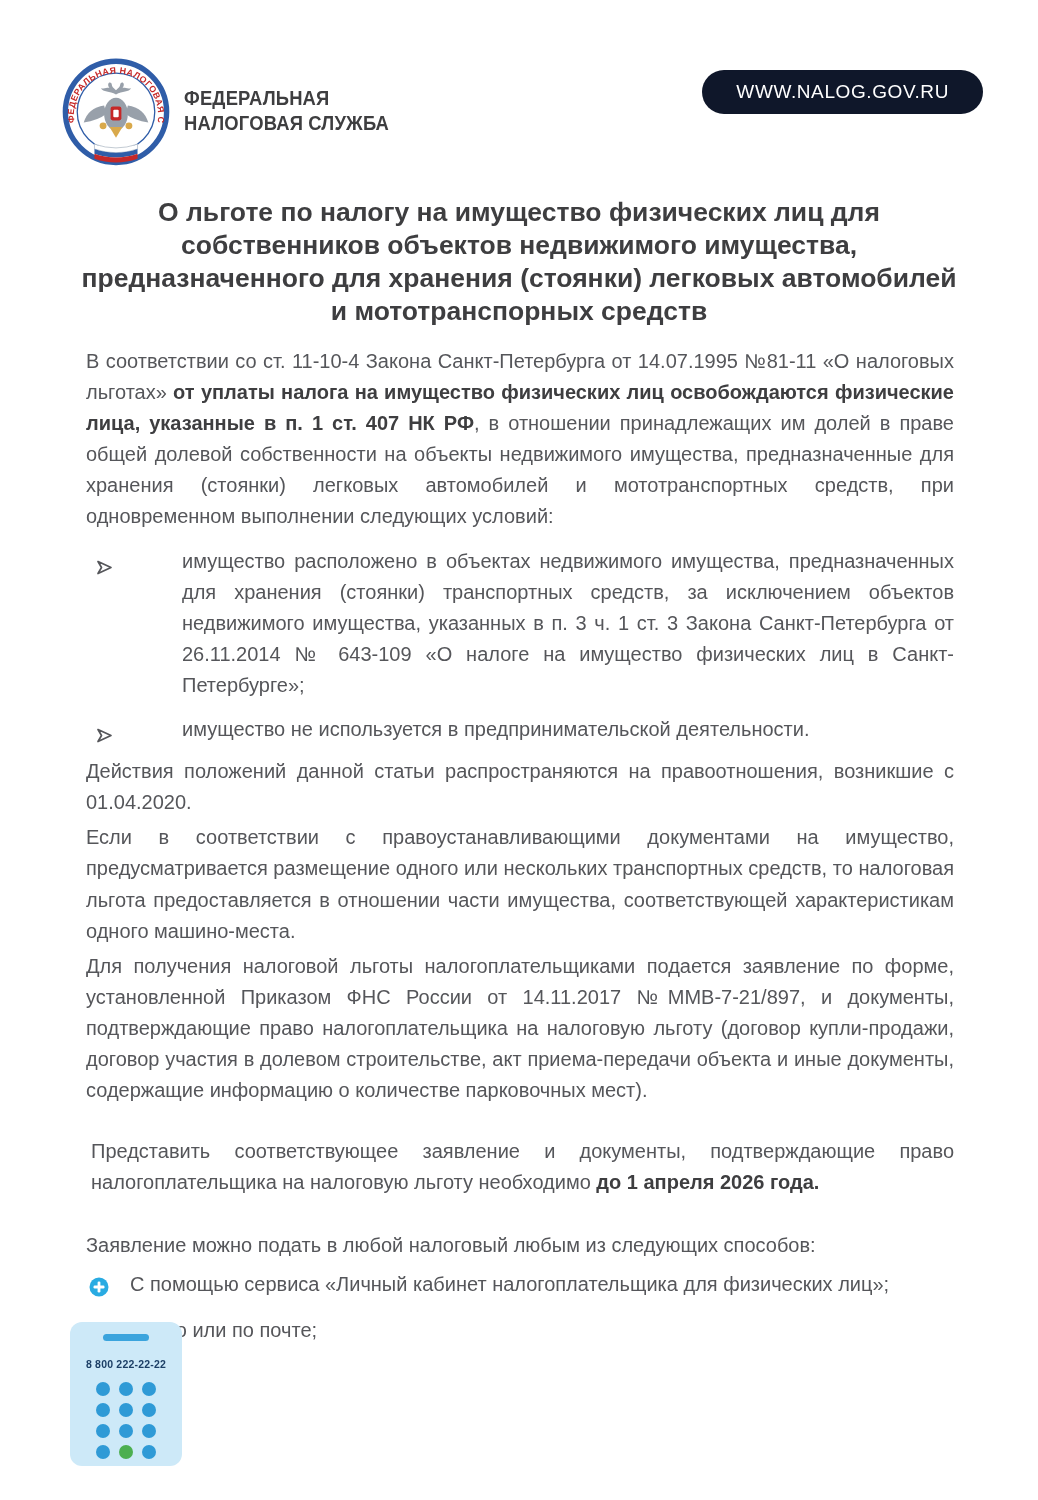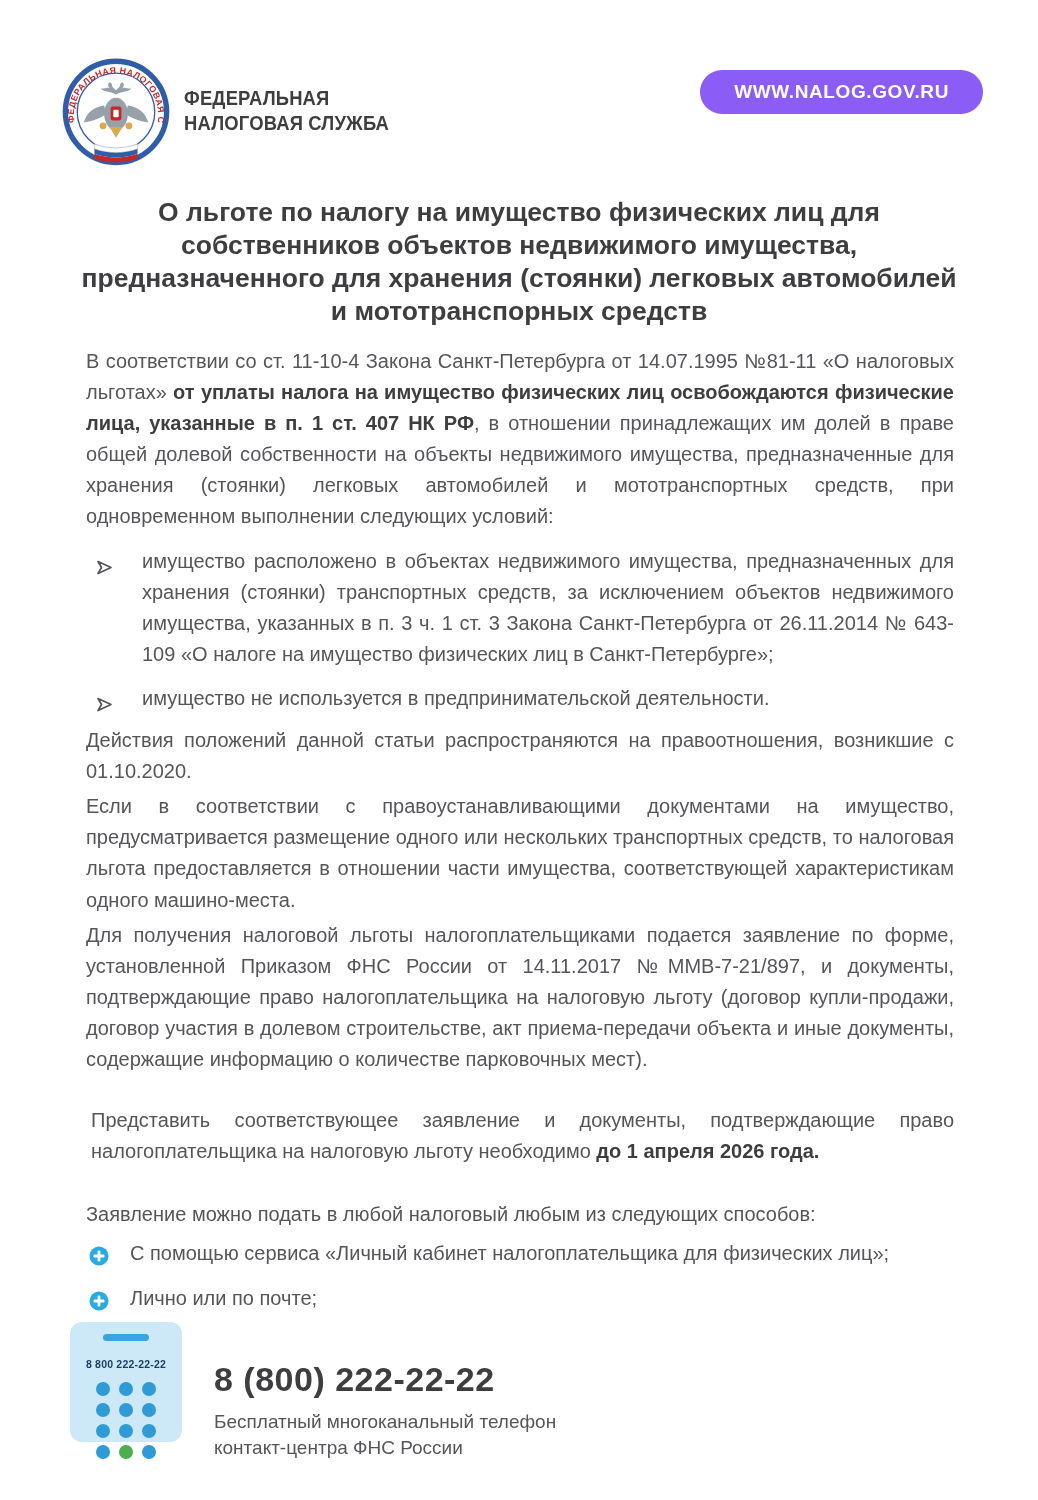--- a/index.html
+++ b/index.html
@@ -28,23 +28,23 @@
     line-height: 1.25;
     letter-spacing: 0.2px;
     color: #3e3e40;
     transform: scaleX(0.92);
     transform-origin: left top;
     white-space: nowrap;
   }
   .spacer { flex: 1 1 auto; }
   .site-badge {
     margin-top: 12px;
-    background: #8b5cf6;
+    background: #0f172a;
     color: #ffffff;
-    font-weight: bold;
+    font-weight: normal;
     font-size: 19px;
     letter-spacing: 0.6px;
     padding: 11px 34px;
     border-radius: 22px;
     white-space: nowrap;
   }
   
   .doc-title {
     margin-top: 26px;
     text-align: center;
@@ -59,20 +59,21 @@
     padding: 14px 84px 0 86px;
     font-size: 20px;
     line-height: 1.555;
   }
   .content p { text-align: justify; margin-top: 4px; }
   .content b, .doc-title, .deadline b { color: #3e3e40; }
   .cond-list { margin: 6px 0 2px 10px; }
   .cond-item {
     display: flex;
     margin-top: 13px;
+    gap: 40px;
   }
   .cond-item .arrow {
     flex: 0 0 46px;
     padding-top: 7px;
   }
   .cond-item .cond-text { flex: 1 1 auto; text-align: justify; }
   .deadline { margin-top: 30px !important; padding-left: 5px; }
   .submit-intro { margin-top: 32px !important; text-align: left !important; }
   .method-list { margin-top: 8px; }
   .method-item {
@@ -87,21 +88,21 @@
   
   .footer {
     position: absolute;
     left: 70px;
     top: 1322px;
     display: flex;
     align-items: flex-start;
   }
   .phone-icon {
     width: 112px;
-    height: 120px;
+    height: 144px;
     background: #cde9f8;
     border-radius: 12px;
     position: relative;
     flex: 0 0 auto;
     text-decoration: underline;
   }
   .phone-speaker {
     position: absolute;
     left: 33px; top: 12px;
     width: 46px; height: 7px;
@@ -210,21 +211,21 @@
         <span class="cond-text">имущество расположено в объектах недвижимого имущества, предназначенных для хранения (стоянки) транспортных средств, за исключением объектов недвижимого имущества, указанных в п. 3 ч. 1 ст. 3 Закона Санкт-Петербурга от 26.11.2014 № 643-109 «О налоге на имущество физических лиц в Санкт-Петербурге»;</span>
       </div>
       <div class="cond-item">
         <span class="arrow"><svg width="17" height="15" viewBox="0 0 17 15">
               <path d="M2 1.5 L15 7.5 L2 13.5 L5.5 7.5 Z" fill="#ffffff" stroke="#55565a" stroke-width="1.7" stroke-linejoin="round"></path>
             </svg></span>
         <span class="cond-text">имущество не используется в предпринимательской деятельности.</span>
       </div>
     </div>
 
-    <p>Действия положений данной статьи распространяются на правоотношения, возникшие с 01.10.2020.</p>
+    <p>Действия положений данной статьи распространяются на правоотношения, возникшие с 01.04.2020.</p>
     <p>Если в соответствии с правоустанавливающими документами на имущество, предусматривается размещение одного или нескольких транспортных средств, то налоговая льгота предоставляется в отношении части имущества, соответствующей характеристикам одного машино-места.</p>
     <p>Для получения налоговой льготы налогоплательщиками подается заявление по форме, установленной Приказом ФНС России от 14.11.2017 №ММВ-7-21/897, и документы, подтверждающие право налогоплательщика на налоговую льготу (договор купли-продажи, договор участия в долевом строительстве, акт приема-передачи объекта и иные документы, содержащие информацию о количестве парковочных мест).</p>
 
     <p class="deadline"><span>Представить соответствующее заявление и документы, подтверждающие право налогоплательщика на налоговую льготу необходимо </span><b>до 1 апреля 2026 года.</b></p>
 
     <p class="submit-intro">Заявление можно подать в любой налоговый любым из следующих способов:</p>
 
     <div class="method-list">
       <div class="method-item">
         <span class="plus-bullet"><svg width="20" height="20" viewBox="0 0 20 20">
@@ -258,22 +259,15 @@
           <span class="key"></span>
           <span class="key"></span>
         <span class="key"></span>
           <span class="key"></span>
           <span class="key"></span>
         <span class="key"></span>
           <span class="key green"></span>
           <span class="key"></span>
       </div>
     </div>
-    <div class="phone-text">
-      <div class="phone-number">8 (800) 222-22-22</div>
-      <div class="phone-caption">
-        <div>Бесплатный многоканальный телефон</div>
-        <div>контакт-центра ФНС России</div>
-      </div>
-    </div>
   </div>
 
 </div>
 
 </body></html>

